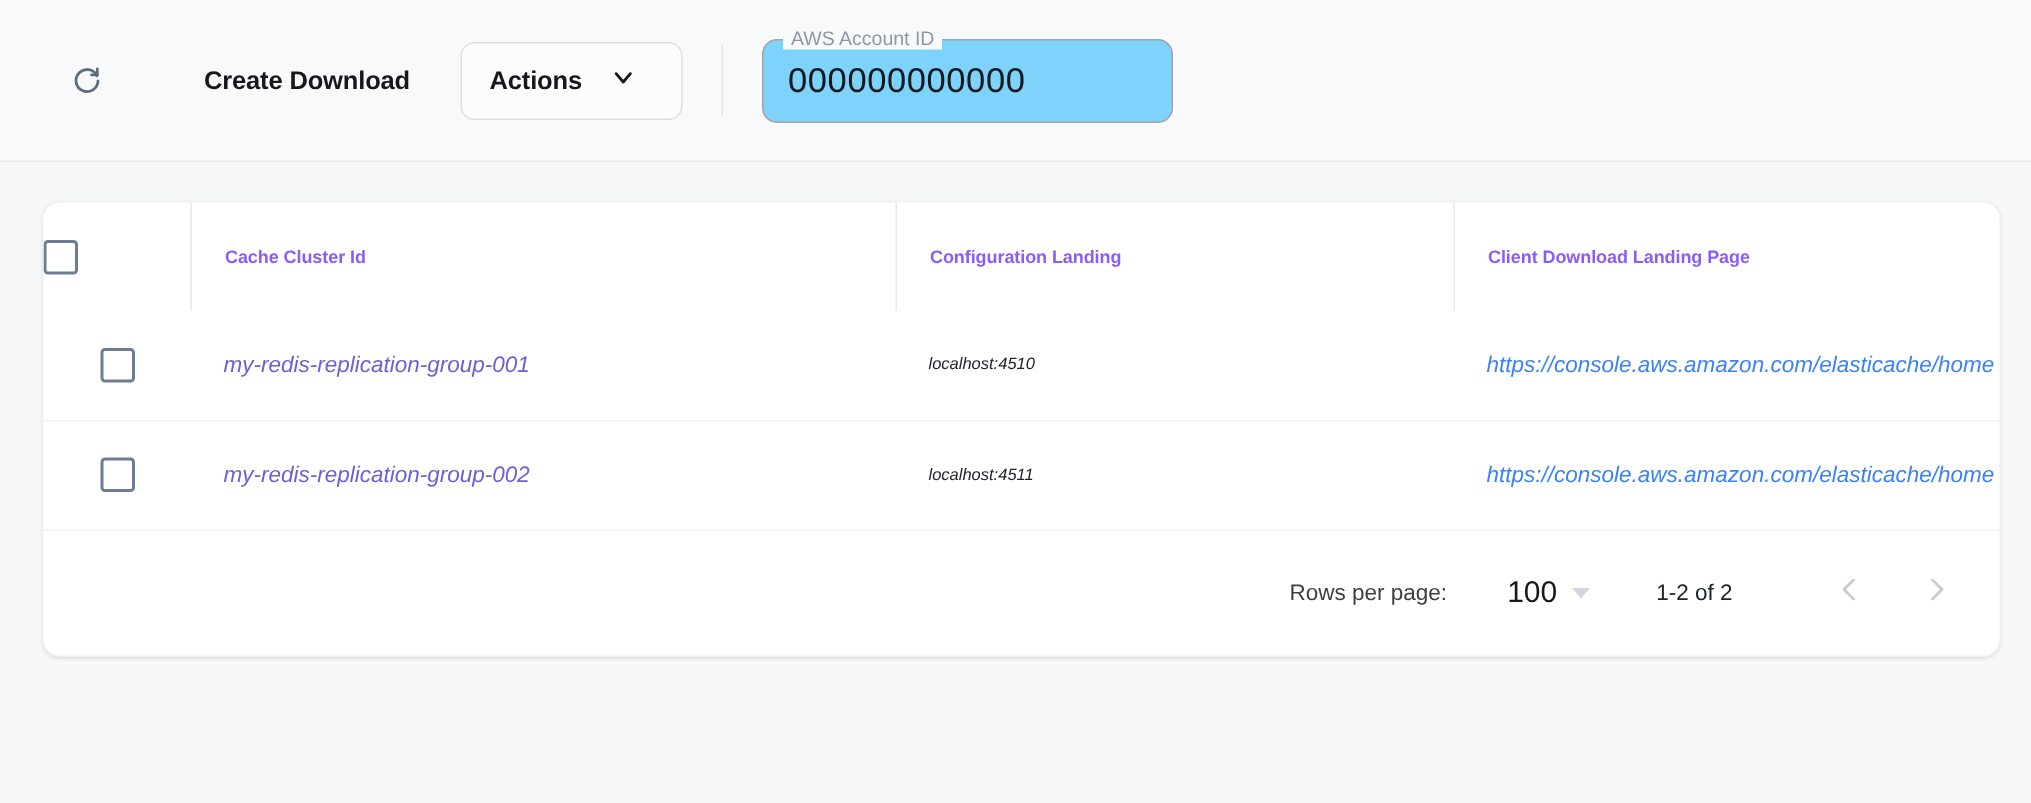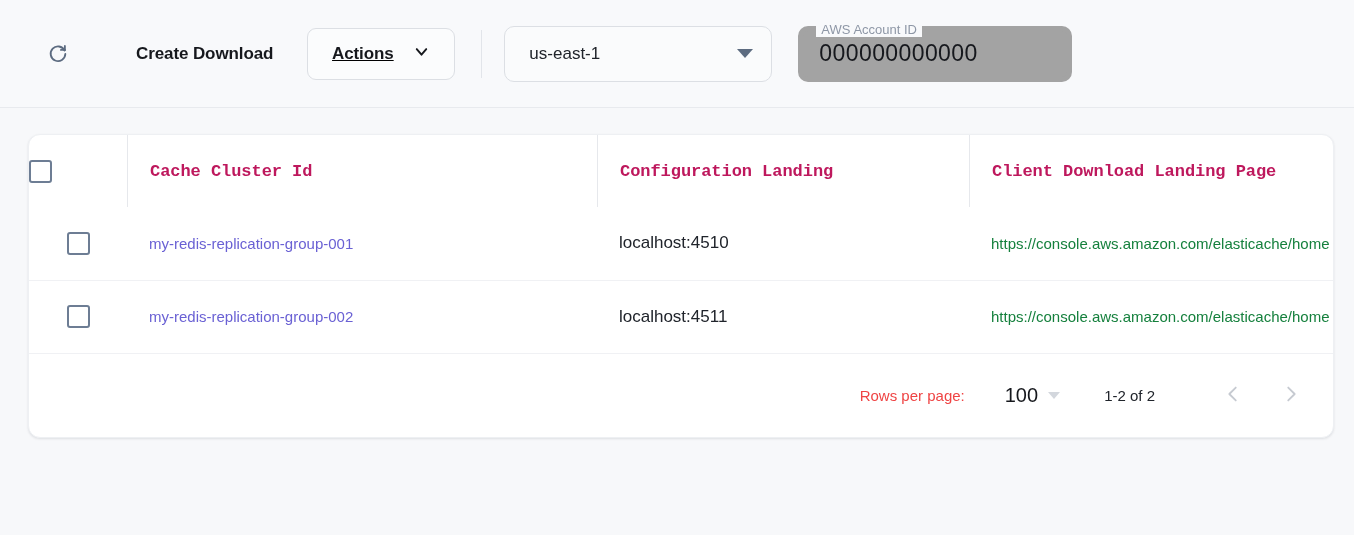--- a/index.html
+++ b/index.html
@@ -53,24 +53,23 @@
   .actions-btn {
     margin-left: 34px;
     height: 52px;
     min-width: 148px;
     padding: 0 18px;
     border: 1px solid #dcdfe4;
     border-radius: 9px;
     background: #fbfcfd;
     display: flex;
     align-items: center;
-    justify-content: center;
+    justify-content: flex-start;
     gap: 18px;
     cursor: pointer;
-    text-decoration: underline;
   }
   .actions-btn .label {
     font-size: 17px;
     font-weight: 700;
     color: #16181d;
     letter-spacing: -0.1px;
   }
   .chev { display: block; }
 
   .vdivider {
@@ -105,23 +104,23 @@
     border-right: 8px solid transparent;
     border-top: 9px solid #5c6b80;
     flex: none;
   }
 
   .account-field {
     position: relative;
     margin-left: 26px;
     width: 274px;
     height: 56px;
-    border: 5px solid #a3a3a3;
+    border: 1px solid #a3a3a3;
     border-radius: 10px;
-    background: #a3a3a3;
+    background: #7dd3fc;
     display: flex;
     align-items: center;
     padding: 0 16px;
   }
   .account-field .legend {
     position: absolute;
     top: -9px;
     left: 13px;
     padding: 0 5px;
     background: #f8f9fb;
@@ -164,83 +163,82 @@
     vertical-align: middle;
     padding: 0;
   }
 
   .grid thead th { height: 72px; }
 
   .th-inner {
     display: flex;
     align-items: center;
     height: 72px;
-    font-size: 17px;
+    font-size: 12px;
     font-weight: 700;
-    color: #be185d;
+    color: #8b5cf6;
     white-space: nowrap;
     letter-spacing: -0.05px;
-    font-family: Liberation Mono, monospace;
   }
   .th-inner.sep { border-left: 1px solid #e6e8ec; padding-left: 22px; }
   .th-inner.plain { padding-left: 0; }
 
   .checkcell {
     display: flex;
     align-items: center;
     justify-content: flex-start;
     padding-left: 38px;
   }
 
   .cb {
     width: 23px; height: 23px;
     border: 2px solid #6d7d94;
     border-radius: 3px;
     background: transparent;
     cursor: pointer;
     flex: none;
   }
 
-  .grid tbody tr td { height: 73px; }
+  .grid tbody tr td { height: 73px; font-style: italic; }
   .grid tbody tr + tr td { border-top: 1px solid #f0f1f4; }
 
   .cell-text {
-    font-size: 17px;
+    font-size: 11px;
     color: #20242b;
     white-space: nowrap;
   }
   .cell-link {
     font-size: 15px;
     color: #6a61d4;
     white-space: nowrap;
     cursor: pointer;
   }
   .cell-url {
     font-size: 15px;
-    color: #15803d;
+    color: #3b82f6;
     white-space: nowrap;
     overflow: hidden;
   }
   .pad-id  { padding-left: 22px; }
   .pad-ep  { padding-left: 22px; }
   .pad-url { padding-left: 22px; }
 
   
   .pager {
     height: 84px;
     border-top: 1px solid #f0f1f4;
     display: flex;
     align-items: center;
     justify-content: flex-end;
     padding-right: 20px;
     gap: 0;
   }
   .rpp-label {
     font-size: 15px;
-    color: #ef4444;
+    color: #404040;
     white-space: nowrap;
   }
   .rpp-select {
     display: flex;
     align-items: center;
     gap: 10px;
     margin-left: 40px;
     cursor: pointer;
   }
   .rpp-value {
@@ -288,24 +286,20 @@
     <span class="label">Actions</span>
     <span class="chev">
       <svg width="19" height="19" viewBox="0 0 24 24" fill="none" stroke="#16181d" stroke-width="2.4" stroke-linecap="round" stroke-linejoin="round">
         <polyline points="6 9 12 16 18 9"></polyline>
       </svg>
     </span>
   </div>
 
   <div class="vdivider"></div>
 
-  <div class="region-select">
-    <span class="value">us-east-1</span>
-    <span class="caret-down"></span>
-  </div>
 
   <div class="account-field">
     <span class="legend">AWS Account ID</span>
     <span class="value">000000000000</span>
   </div>
 
 </div>
 
 <div class="content">
   <div class="card">

